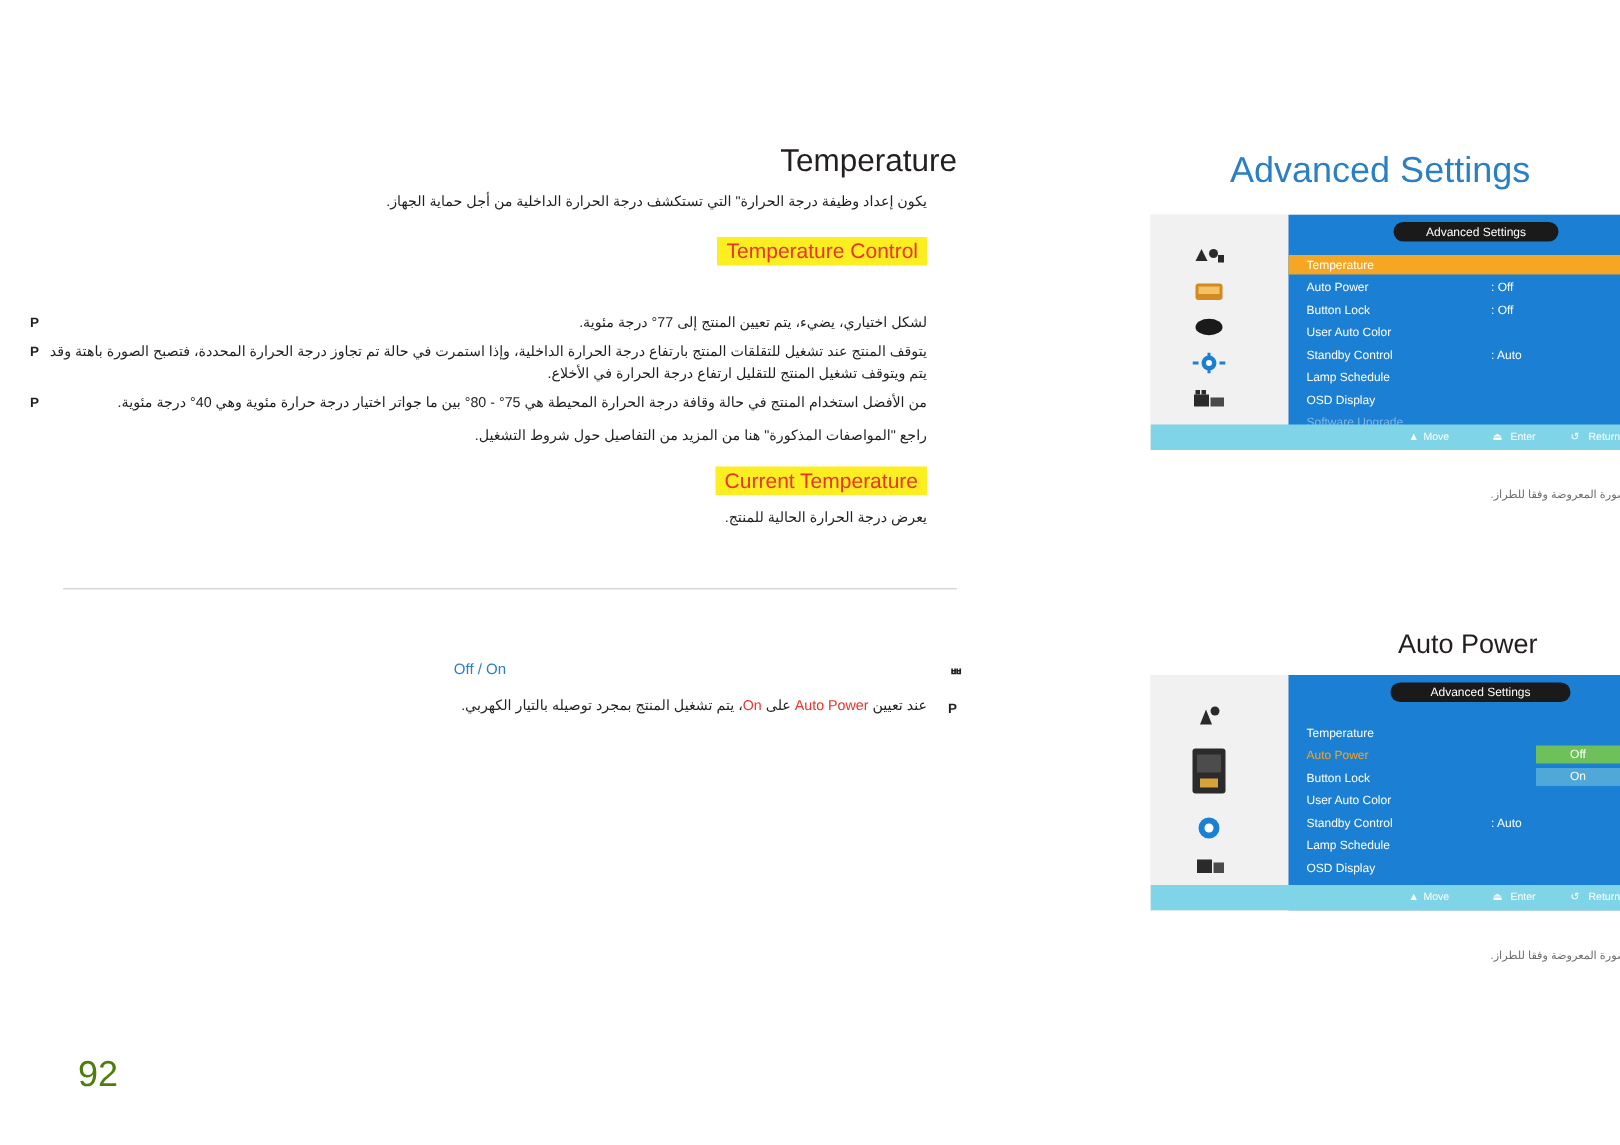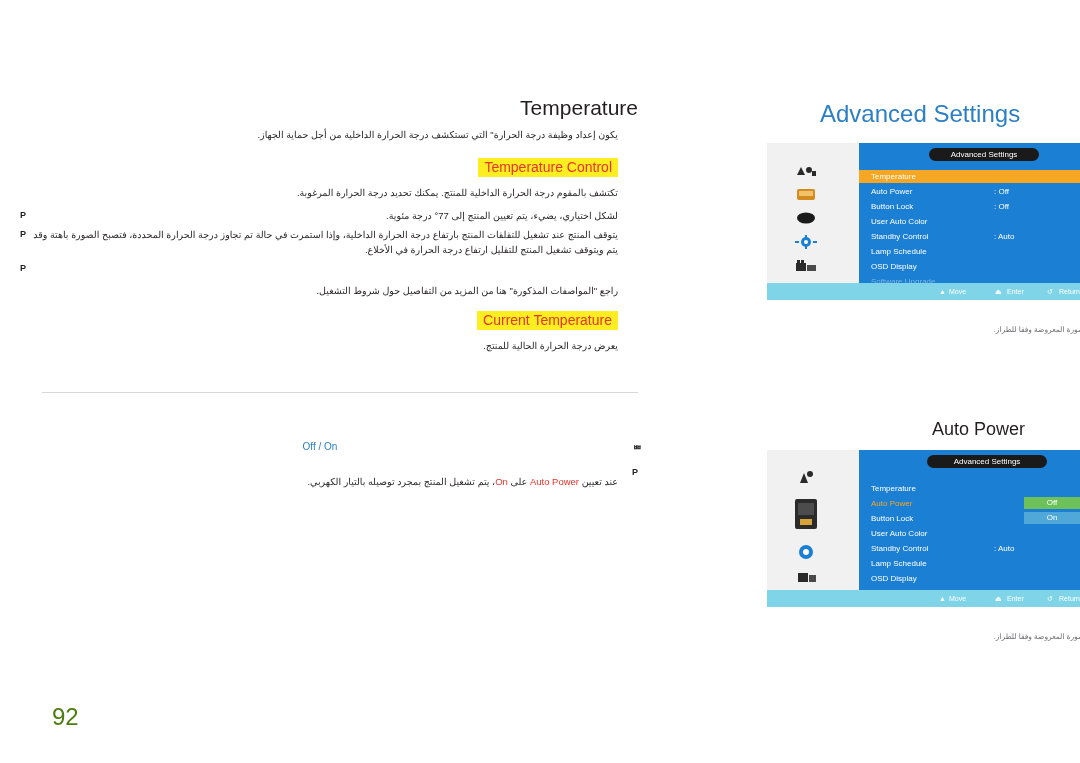--- a/index.html
+++ b/index.html
@@ -115,44 +115,44 @@
 <body>
 
 <div class="left-col">
 
   <div class="h1-left">Temperature</div>
 
   <div class="ar p-left" style="top:127px;">يكون إعداد وظيفة درجة الحرارة" التي تستكشف درجة الحرارة الداخلية من أجل حماية الجهاز.</div>
 
   <div class="sub-yellow" style="top:158px;">Temperature Control</div>
 
-  <div class="ar p-left" style="top:185px;">تكتشف بالمقوم درجة الحرارة الداخلية للمنتج. يمكنك تحديد درجة الحرارة المرغوبة.</div>
 
   <div class="bullet" style="right:634px;top:210px;">P</div>
   <div class="ar p-left" style="top:208px;">لشكل اختياري، يضيء، يتم تعيين المنتج إلى 77° درجة مئوية.</div>
 
   <div class="bullet" style="right:634px;top:229px;">P</div>
   <div class="ar p-left" style="top:227px;">يتوقف المنتج عند تشغيل للتقلقات المنتج بارتفاع درجة الحرارة الداخلية، وإذا استمرت في حالة تم تجاوز درجة الحرارة المحددة، فتصبح الصورة باهتة وقد يتم ويتوقف تشغيل المنتج للتقليل ارتفاع درجة الحرارة في الأخلاع.</div>
 
   <div class="bullet" style="right:634px;top:263px;">P</div>
+  <div class="ar p-left" style="top:261px;">من الأفضل استخدام المنتج في حالة وقافة درجة الحرارة المحيطة هي 75° - 80° بين ما جواتر اختيار درجة حرارة مئوية وهي 40° درجة مئوية.</div>
 
   <div class="ar p-left" style="top:283px;">راجع "المواصفات المذكورة" هنا من المزيد من التفاصيل حول شروط التشغيل.</div>
 
   <div class="sub-yellow" style="top:311px;">Current Temperature</div>
 
   <div class="ar p-left" style="top:338px;">يعرض درجة الحرارة الحالية للمنتج.</div>
 
   <div class="sep" style="left:42px;top:392px;width:596px;"></div>
 
 
   <div class="bullet" style="right:18px;top:443px;font-size:10px;">ᄈ</div>
   <div style="position:absolute;right:42px;top:441px;width:596px;text-align:center;font-size:10px;color:#2b7fc4;">Off / On</div>
 
   <div class="bullet" style="right:22px;top:467px;">P</div>
-  <div class="ar p-left" style="top:474px;">
+  <div class="ar p-left" style="top:463px;">
     <span>عند تعيين </span><span style="color:#e8342a;">Auto Power</span><span> على </span><span style="color:#e8342a;">On</span><span>، يتم تشغيل المنتج بمجرد توصيله بالتيار الكهربي.</span>
   </div>
 
 </div>
 
 <div class="right-col">
 
   <div class="h1-right">Advanced Settings</div>
 
   <div class="osd" style="left:107px;top:143px;width:365px;height:157px;">

